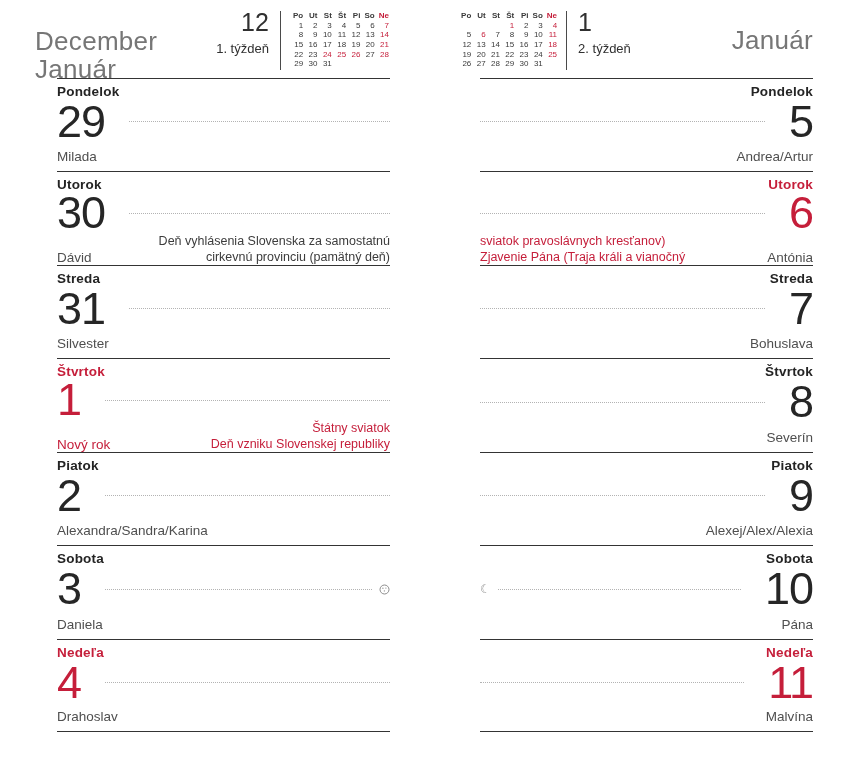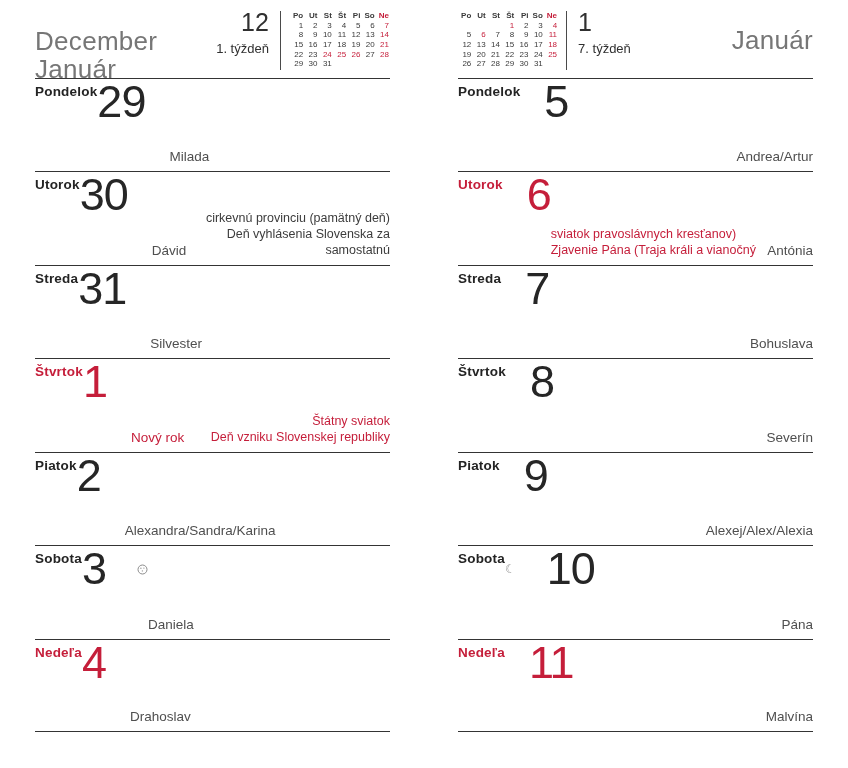--- a/index.html
+++ b/index.html
@@ -31,21 +31,21 @@
   .hdr-title-right{font-size:26px;color:var(--title-gray);margin-top:25px;letter-spacing:.3px;text-align:right;}
 
   
   .minical{margin-top:11px;display:grid;grid-template-columns:repeat(7,14.3px);line-height:9.4px;height:58px;}
   .page-left .minical{margin-left:9px;}
   .mc-cell{font-size:8px;text-align:right;padding-right:1px;color:#3a3a3a;}
   .mc-head{font-weight:bold;}
   .mc-cell.red{color:var(--red);}
 
   
-  .day{height:93.5px;border-top:1.5px solid var(--rule);display:flex;flex-direction:row;}
+  .day{height:93.5px;border-top:1.5px solid var(--rule);display:flex;flex-direction:column;margin-left:22px;}
   .day:last-child{border-bottom:1.5px solid var(--rule);}
   .day-label{font-weight:bold;font-size:13.5px;padding-top:5px;letter-spacing:.2px;color:#242424;}
   .page-right .day-label{text-align:right;}
   .day-main{display:flex;align-items:center;height:44px;margin-top:1px;}
   .page-right .day-main{flex-direction:row-reverse;}
   .day-num{font-size:45px;line-height:40px;letter-spacing:-1px;color:#262626;}
   .day-line{flex:1;height:0;border-top:1.2px dotted var(--dot);align-self:center;margin-left:24px;}
   .page-right .day-line{margin-left:0;margin-right:24px;}
   .day-bottom{flex:1;display:flex;justify-content:space-between;align-items:flex-end;padding-bottom:7px;}
   .page-right .day-bottom{flex-direction:row-reverse;}
@@ -132,22 +132,22 @@
 
   <section class="day">
     <div class="day-label">Utorok</div>
     <div class="day-main">
       <div class="day-num">30</div>
       <div class="day-line"></div>
     </div>
     <div class="day-bottom">
       <div class="day-name">Dávid</div>
     <div class="day-note">
+              <div>Deň vyhlásenia Slovenska za samostatnú</div>
               <div>cirkevnú provinciu (pamätný deň)</div>
-              <div>Deň vyhlásenia Slovenska za samostatnú</div>
             </div>
           </div>
   </section>
 
   <section class="day">
     <div class="day-label">Streda</div>
     <div class="day-main">
       <div class="day-num">31</div>
       <div class="day-line"></div>
     </div>
@@ -256,21 +256,21 @@
           <div class="mc-cell">27</div>
           <div class="mc-cell">28</div>
           <div class="mc-cell">29</div>
           <div class="mc-cell">30</div>
           <div class="mc-cell">31</div>
           <div class="mc-cell"></div>
         </div>
       <div class="hdr-vline"></div>
       <div class="hdr-weekinfo">
         <div class="hdr-bignum">1</div>
-        <div class="hdr-week">7. týždeň</div>
+        <div class="hdr-week">2. týždeň</div>
       </div>
       <div class="hdr-spacer"></div>
       <div class="hdr-title-right">Január</div>
     </header>
     <div class="days" id="days-right">
   <section class="day">
     <div class="day-label">Pondelok</div>
     <div class="day-main">
       <div class="day-num">5</div>
       <div class="day-line"></div>

